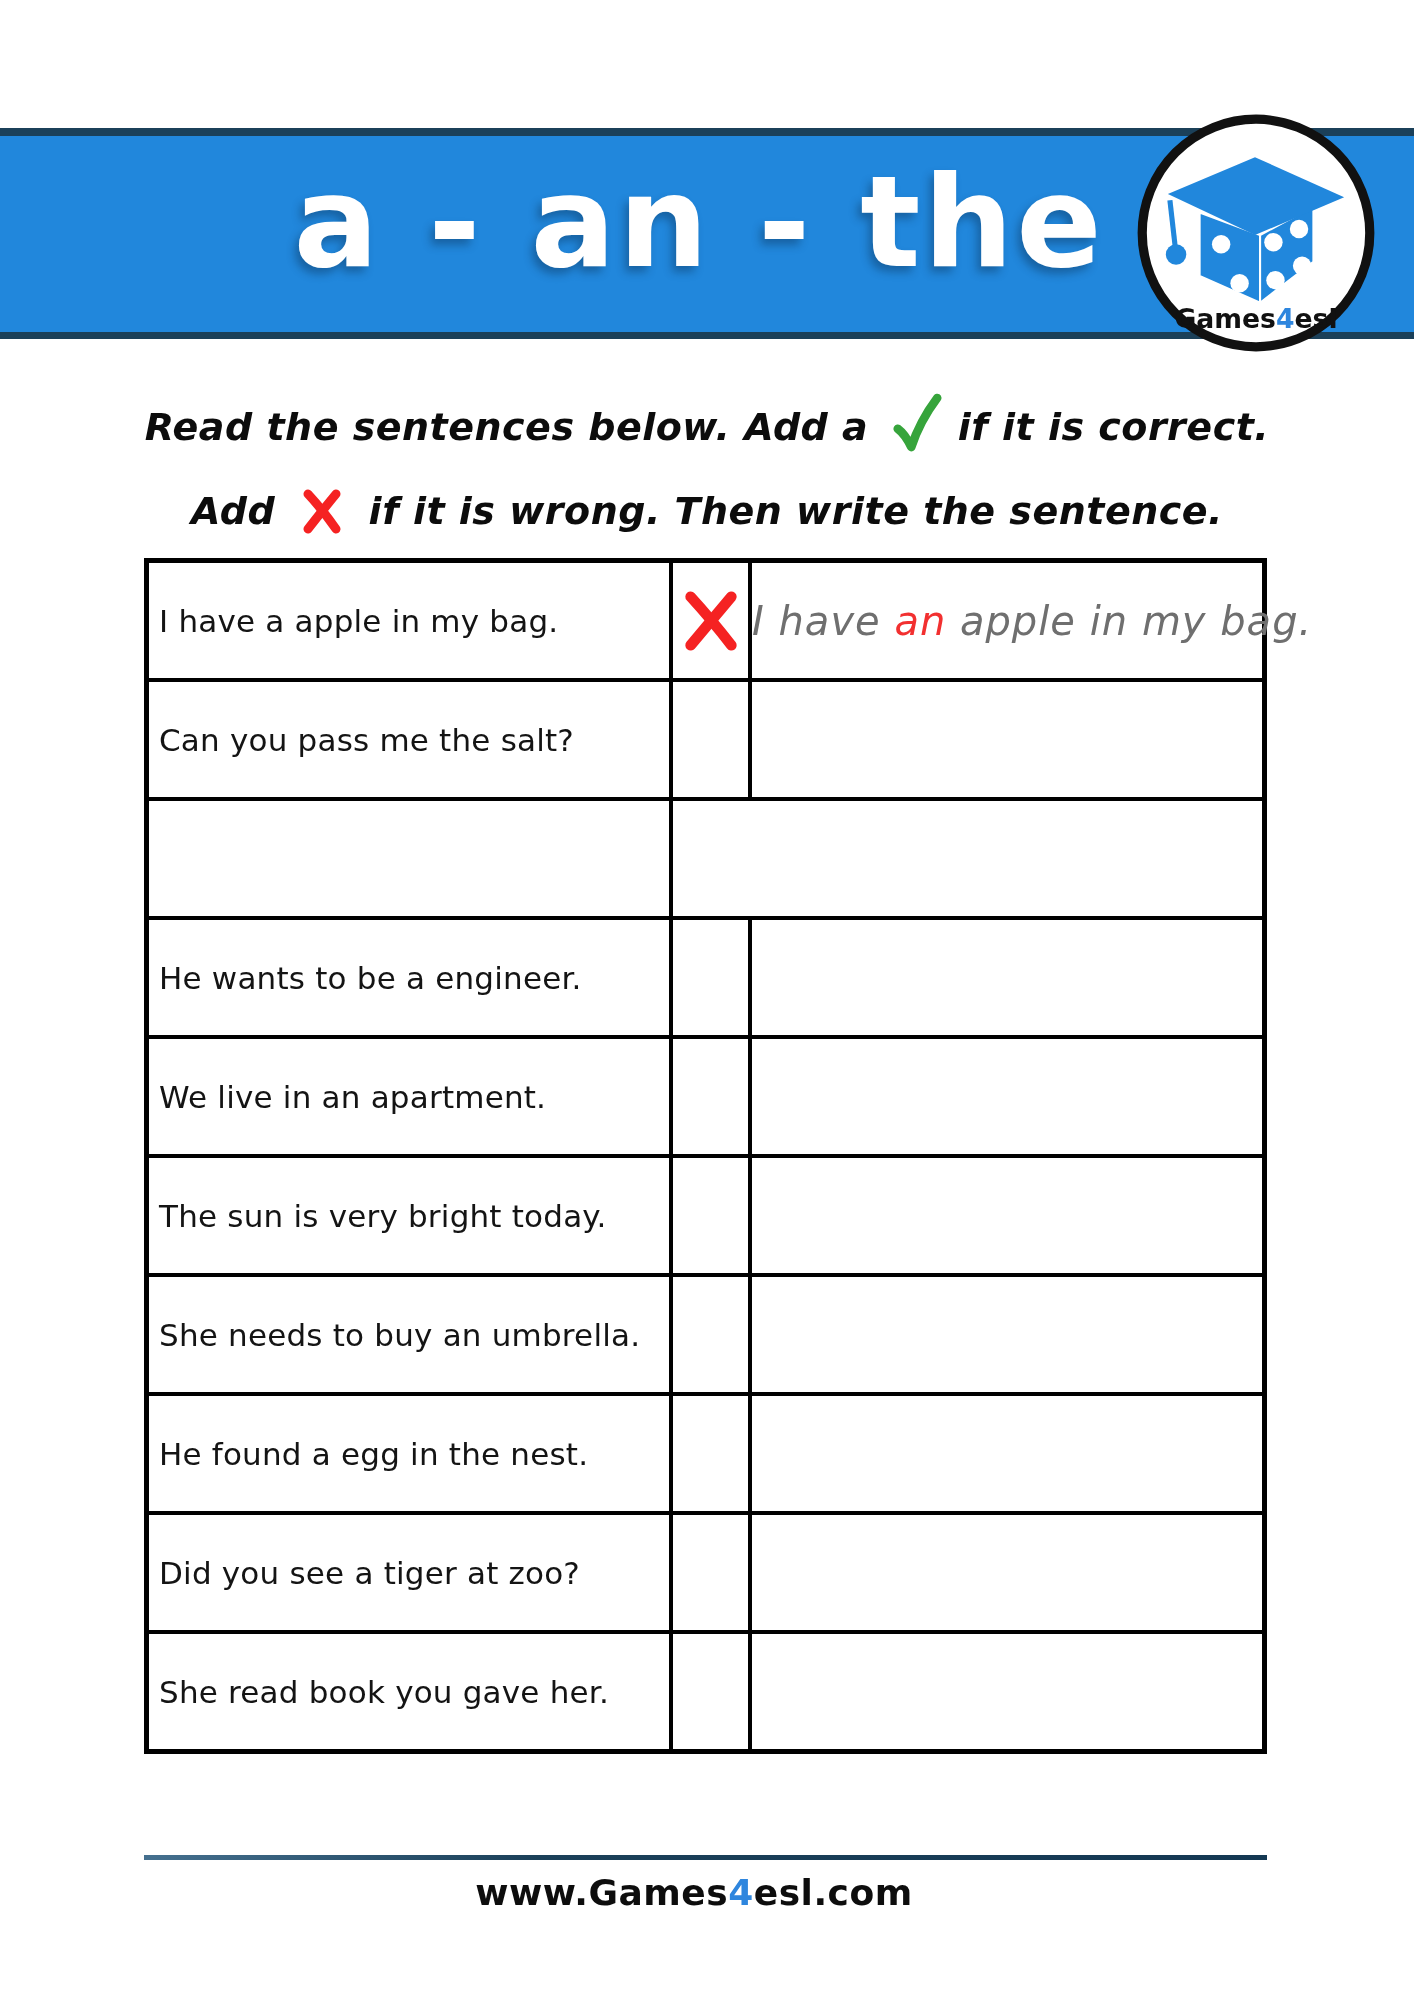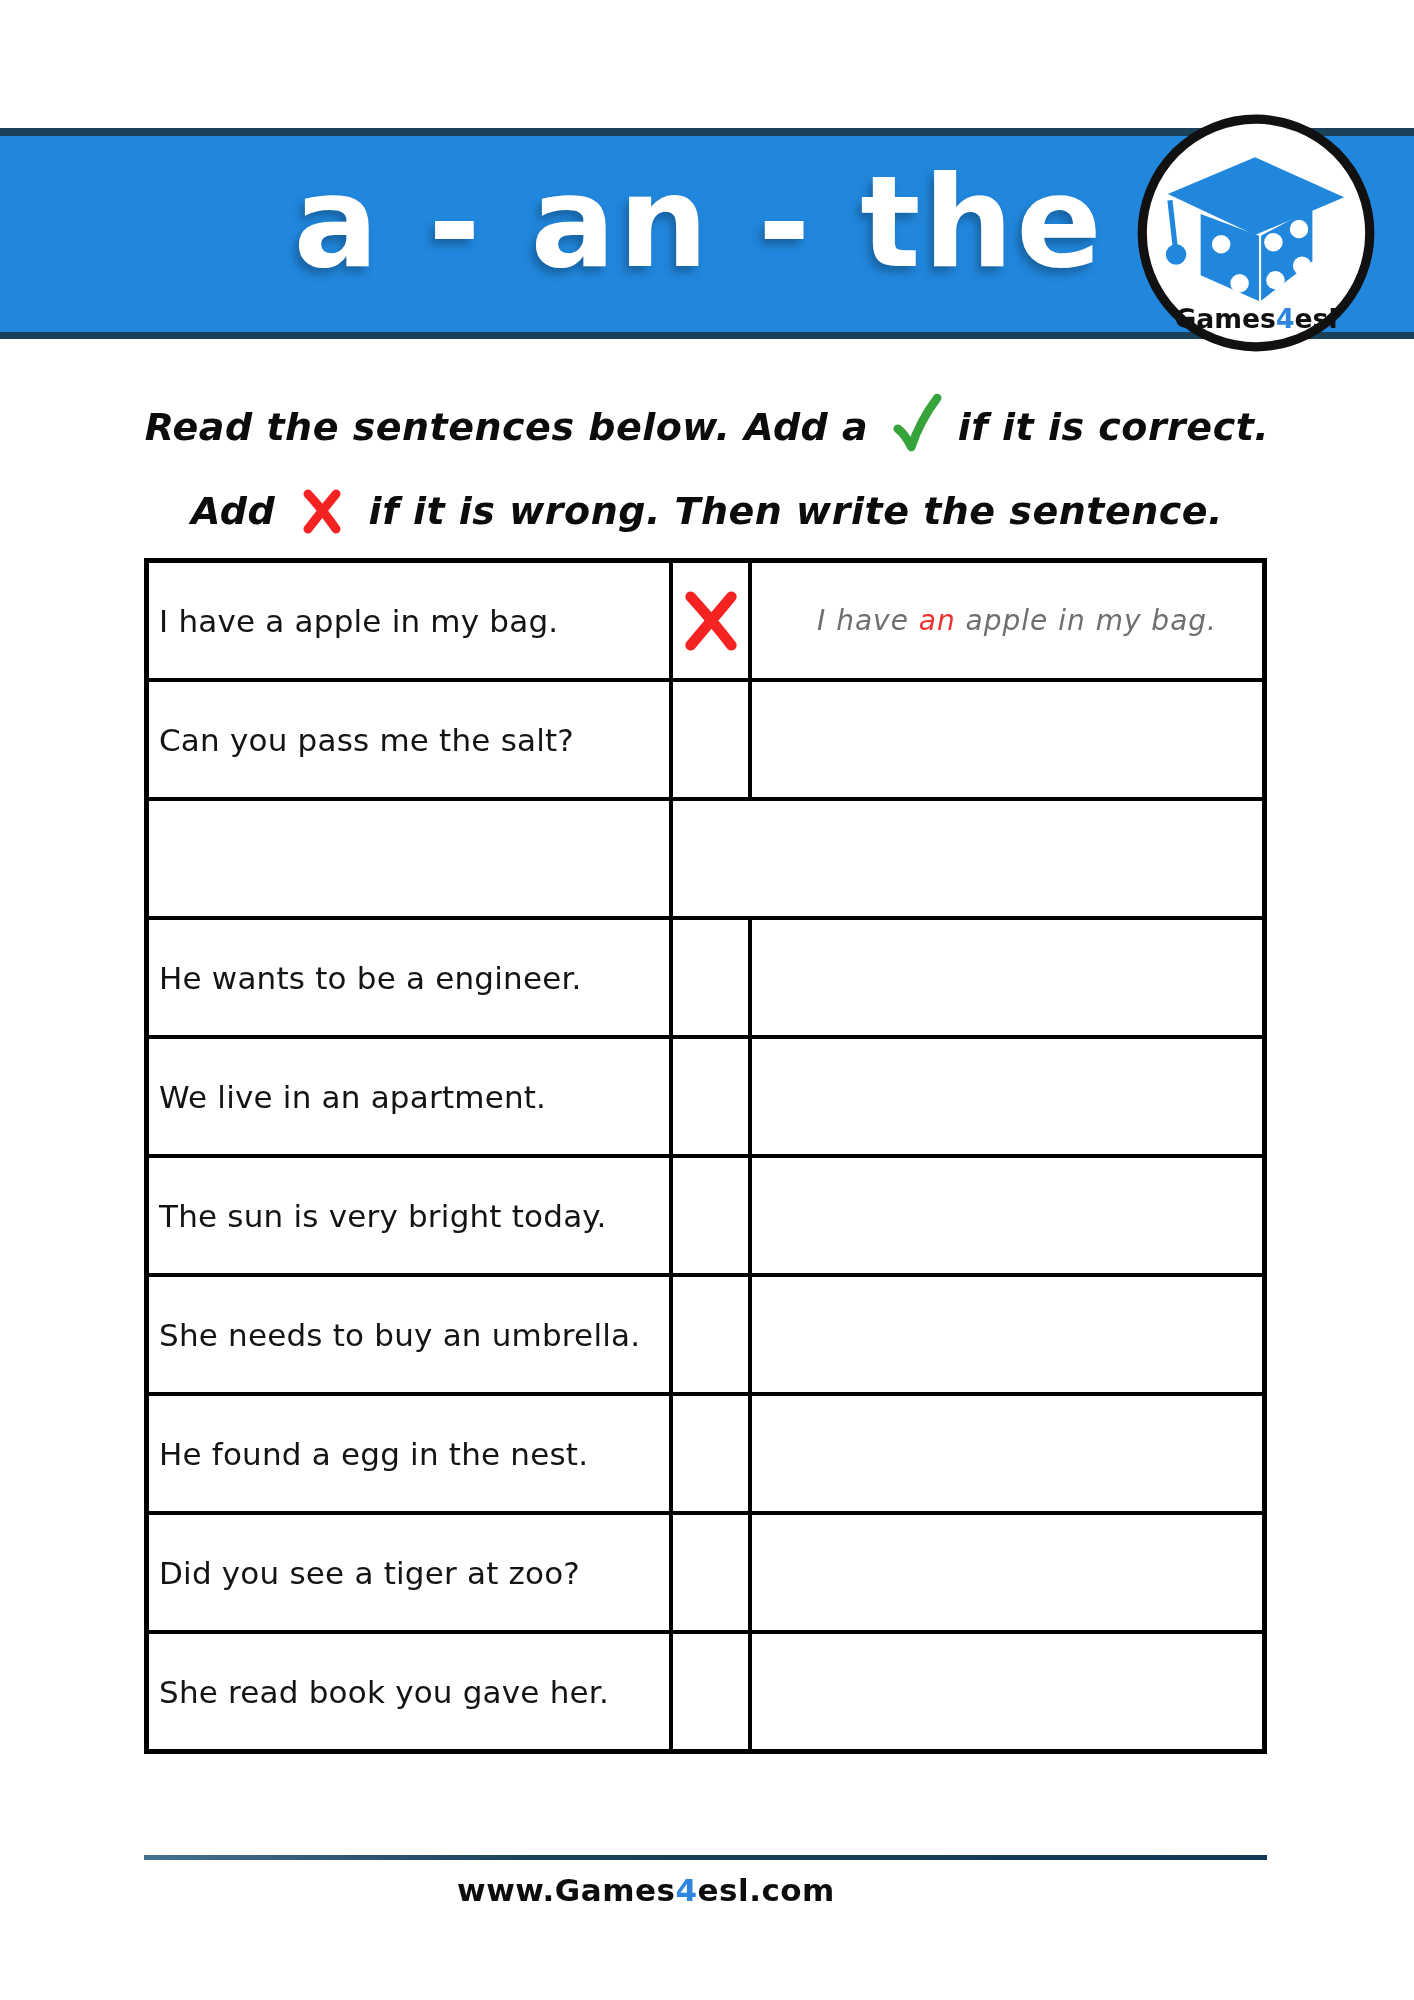--- a/index.html
+++ b/index.html
@@ -50,33 +50,33 @@
     height:119px; border-bottom:4px solid #000; box-sizing:border-box;
   }
   .trow.last { height:115px; border-bottom:none; }
   .cell { display:flex; align-items:center; box-sizing:border-box; min-width:0; }
   .cell.sentence {
     border-right:4px solid #000; padding-left:10px;
     font-size:31px; color:#141414; letter-spacing:0.2px; white-space:nowrap;
   }
   .cell.mark { border-right:4px solid #000; justify-content:center; }
   .cell.answer {
-    justify-content:center; font-style:italic; font-size:28px;
-    color:#6F6F6F; letter-spacing:1px; white-space:nowrap;padding-left:20px;
+    font-style:italic; font-size:40px;
+    color:#6F6F6F; letter-spacing:1px; white-space:nowrap;
   }
   .cell.answer .red { color:#F23030; }
 
   
   .footer-line {
     position:absolute; left:144px; top:1855px; width:1123px; height:5px;
     background:linear-gradient(90deg,#45708f 0%,#1B4059 35%,#143853 100%);
   }
   .footer-text {
     position:absolute; left:0; top:1872px; width:1292px; text-align:center;
-    font-size:31px; font-weight:700; color:#0d0d0d; letter-spacing:0.5px;
+    font-size:36px; font-weight:700; color:#0d0d0d; letter-spacing:0.5px;padding-left:48px;
   }
   .footer-text .digit { color:#2E86DE; }
 </style>
 </head>
 <body>
 
 <div class="page">
 
   <div class="band"></div>
   <div class="title-wrap">

